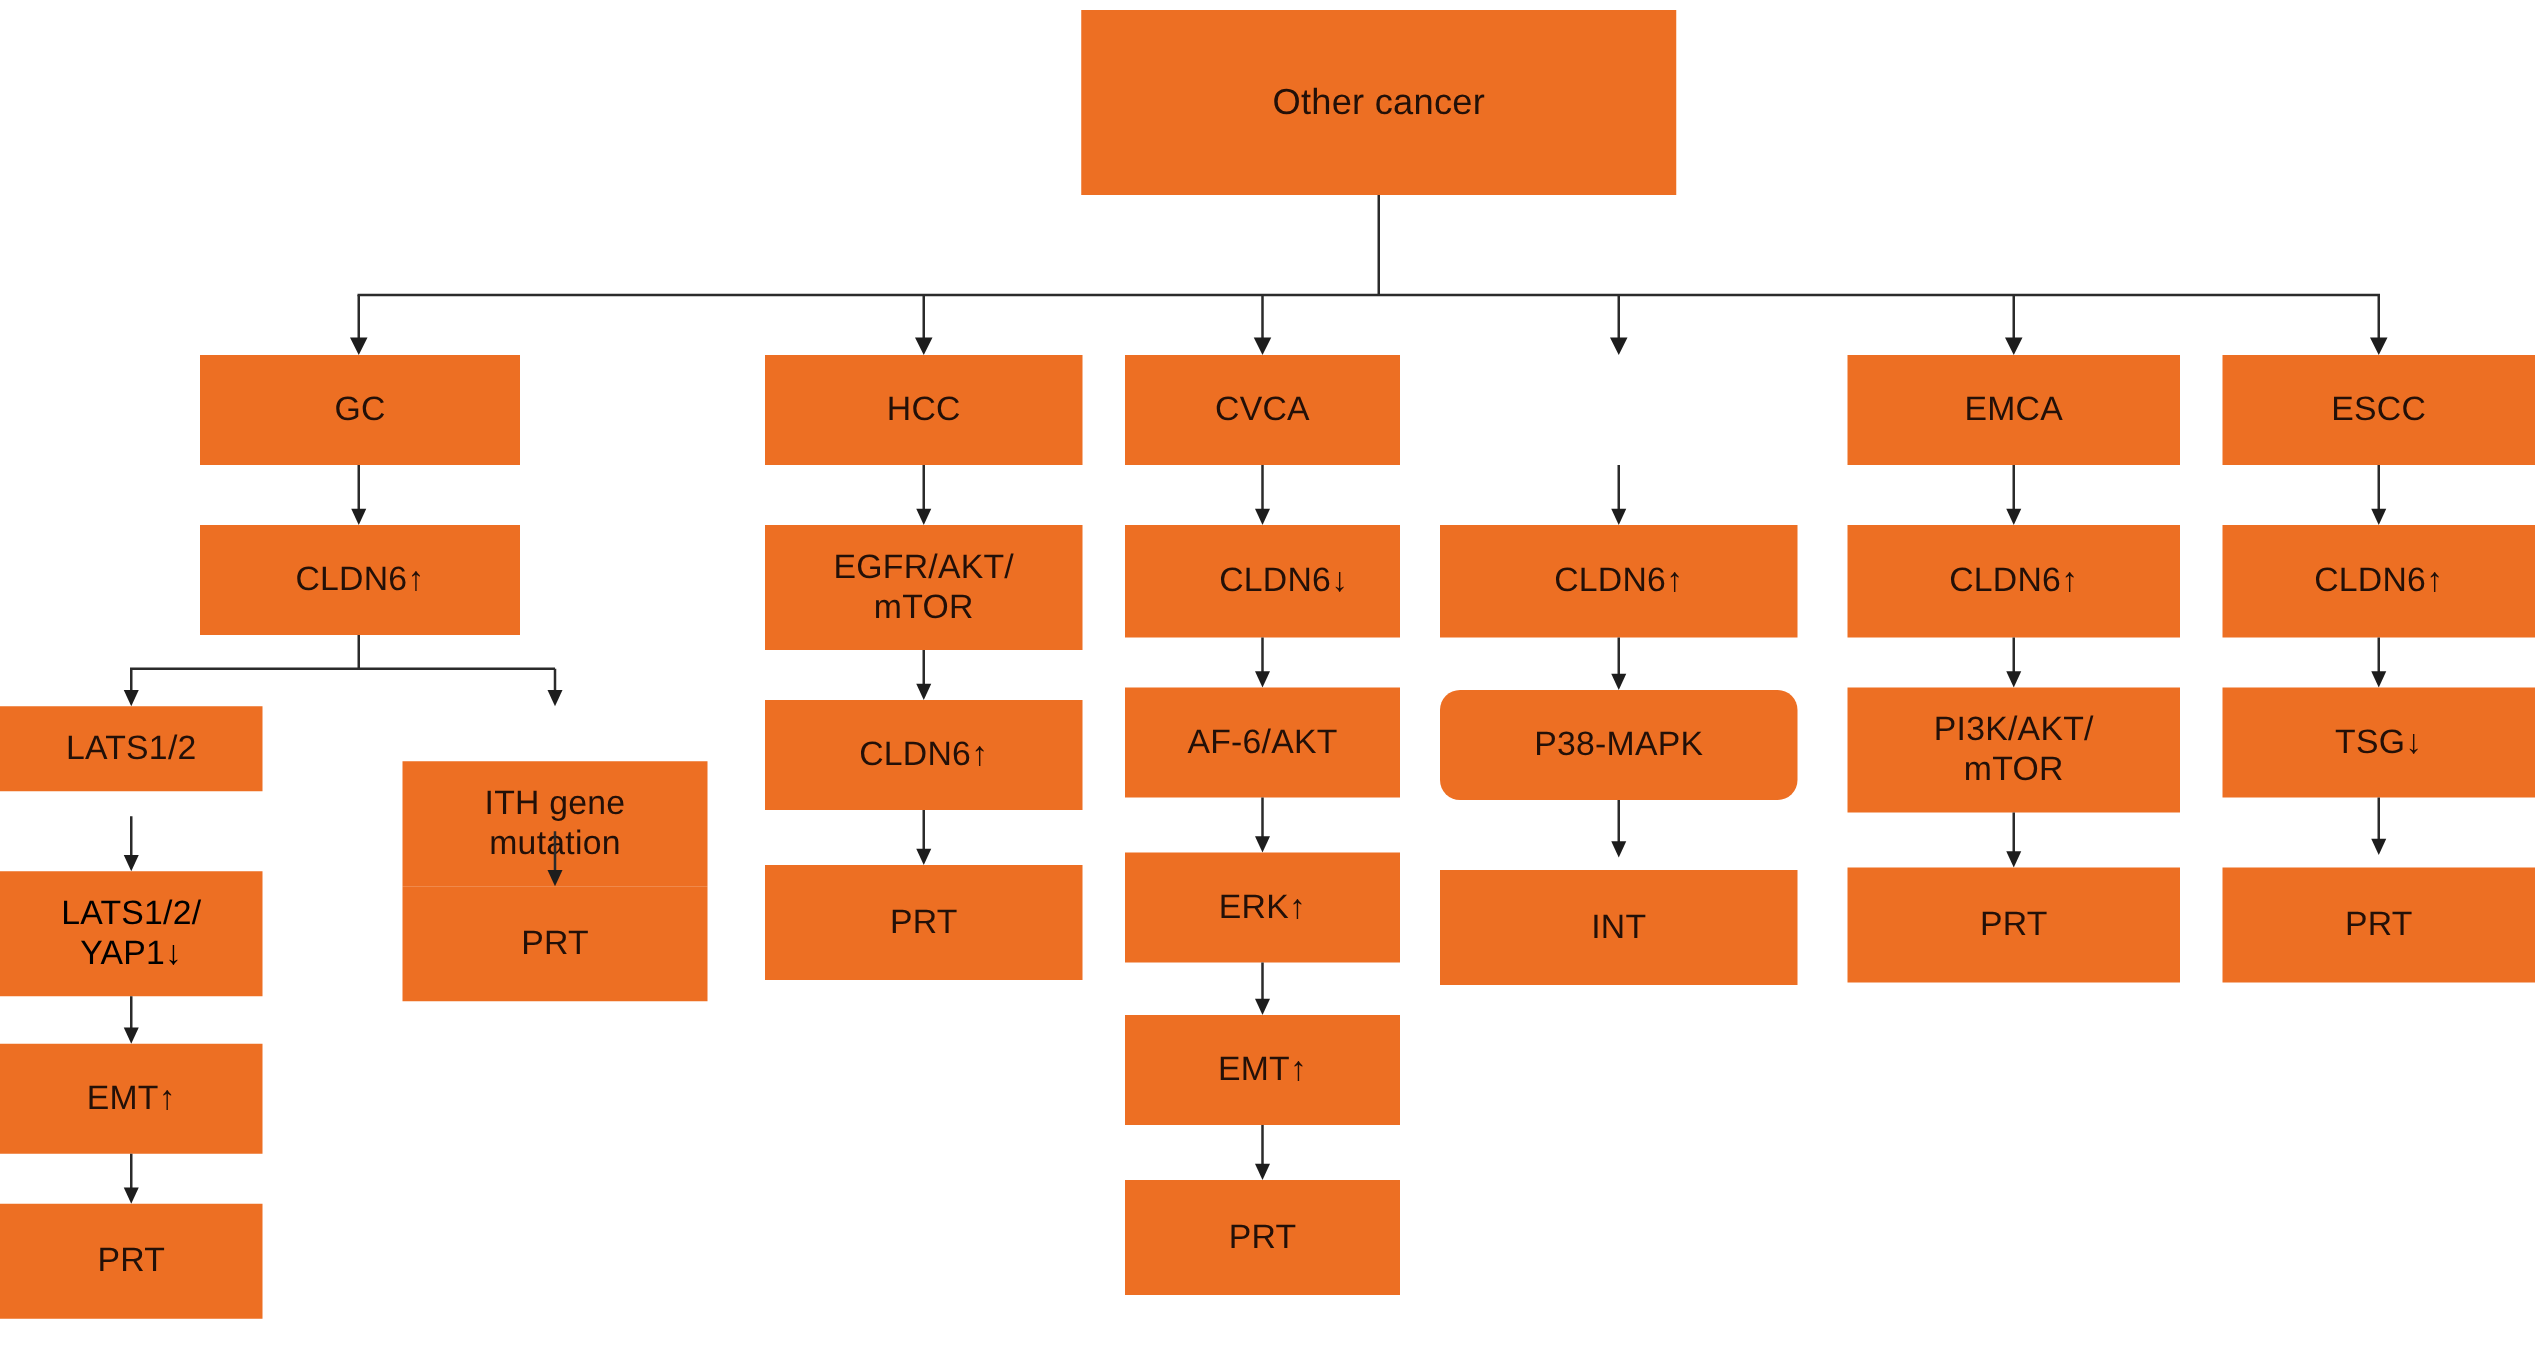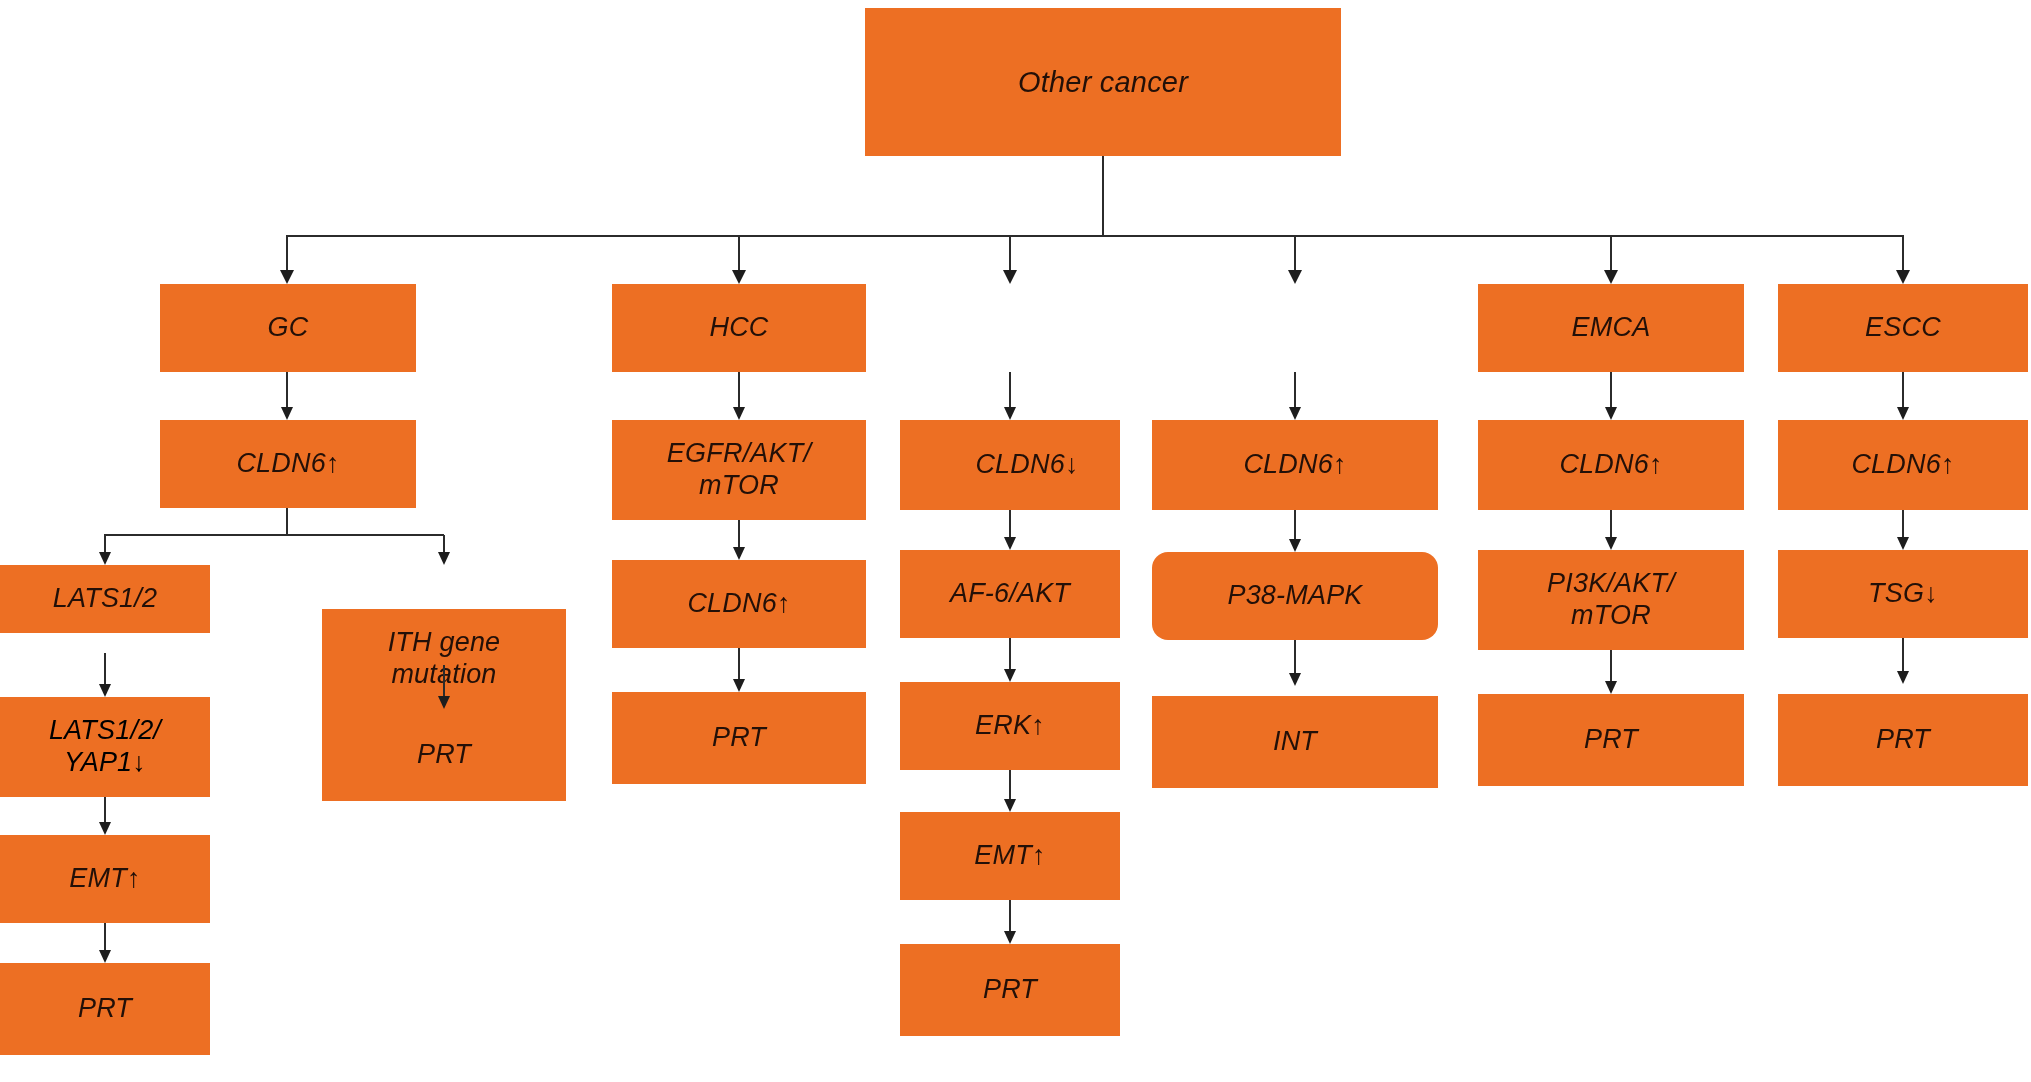--- a/index.html
+++ b/index.html
@@ -7,21 +7,20 @@
   body{
     font-family:"Liberation Sans", sans-serif;
     -webkit-font-smoothing:antialiased;
   }
   #canvas{
     position:relative;
     width:2031px;
     height:1082px;
     background:#ffffff;
     overflow:hidden;
-    font-style:italic;
   }
   .node{
     position:absolute;
     background:#ED6F23;
     color:#231008;
     display:flex;
     align-items:center;
     justify-content:center;
     text-align:center;
     font-size:27px;
@@ -126,20 +125,21 @@
 mTOR</div>
   <div class="conn vline" style="left: 738px; top: 520px; width: 2px; height: 30px; background: rgb(43, 43, 43);"></div>
   <div class="arrow slim" style="left:733px; top:547px;"></div>
 
   <div class="node" style="left: 612px; top: 560px; width: 254px; height: 88px; background: rgb(237, 111, 35); color: rgb(35, 16, 8);">CLDN6↑</div>
   <div class="conn vline" style="left: 738px; top: 648px; width: 2px; height: 34px; background: rgb(43, 43, 43);"></div>
   <div class="arrow slim" style="left:733px; top:679px;"></div>
 
   <div class="node" style="left: 612px; top: 692px; width: 254px; height: 92px; background: rgb(237, 111, 35); color: rgb(35, 16, 8);">PRT</div>
 
+  <div class="node" style="left: 900px; top: 284px; width: 220px; height: 88px; background: rgb(237, 111, 35); color: rgb(35, 16, 8);">CVCA</div>
   <div class="conn vline" style="left: 1009px; top: 372px; width: 2px; height: 38px; background: rgb(43, 43, 43);"></div>
   <div class="arrow slim" style="left:1004px; top:407px;"></div>
 
   <div class="node" style="left: 900px; top: 420px; width: 220px; height: 90px; background: rgb(237, 111, 35); color: rgb(35, 16, 8); padding-left: 40px;">CLDN6↓</div>
   <div class="conn vline" style="left: 1009px; top: 510px; width: 2px; height: 30px; background: rgb(43, 43, 43);"></div>
   <div class="arrow slim" style="left:1004px; top:537px;"></div>
 
   <div class="node" style="left: 900px; top: 550px; width: 220px; height: 88px; background: rgb(237, 111, 35); color: rgb(35, 16, 8);">AF-6/AKT</div>
   <div class="conn vline" style="left: 1009px; top: 638px; width: 2px; height: 34px; background: rgb(43, 43, 43);"></div>
   <div class="arrow slim" style="left:1004px; top:669px;"></div>

